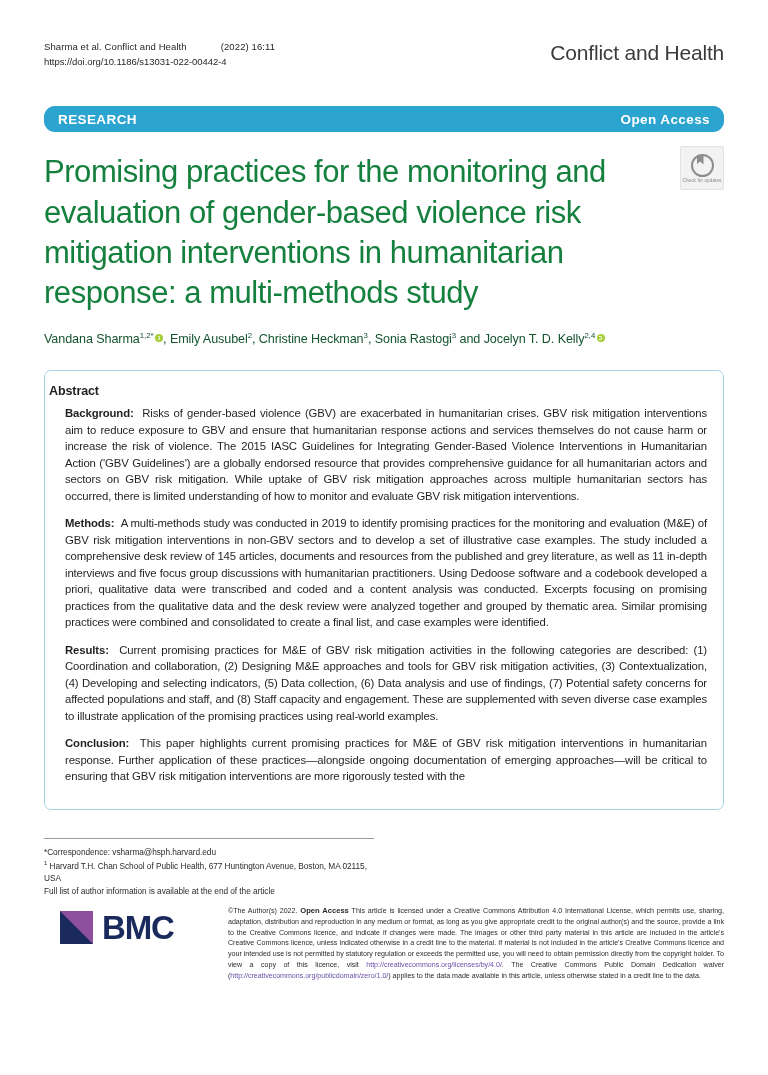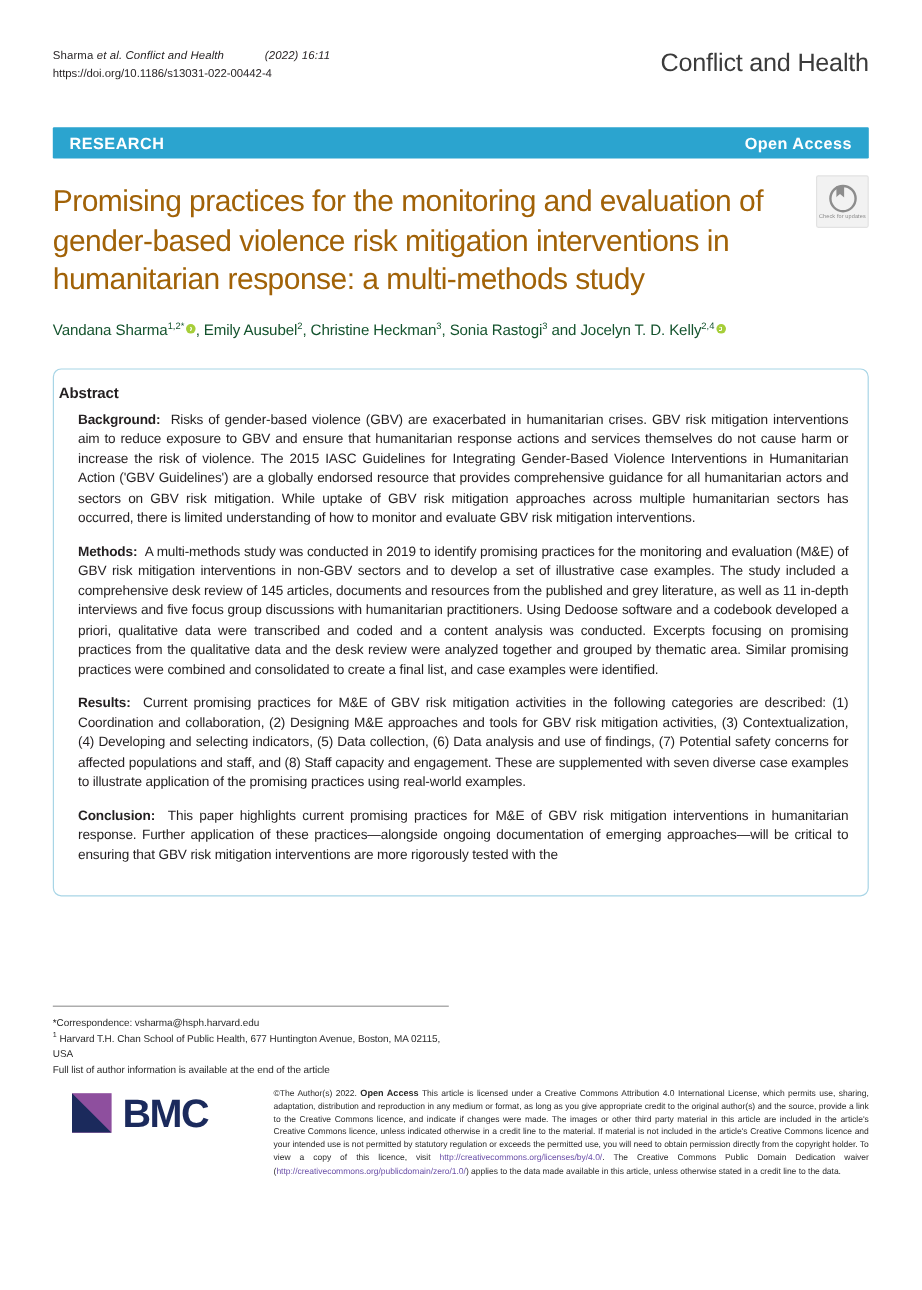--- a/index.html
+++ b/index.html
@@ -33,21 +33,20 @@
   .runhead-left {
     font-size: 9.5px;
     line-height: 1.55;
     color: #231f20;
     letter-spacing: 0.1px;
   }
   .runhead-left .cite-line {
     white-space: nowrap;
   }
   .runhead-left .ital {
-    font-style: italic;
   }
   .runhead-left .gap {
     display: inline-block;
     width: 34px;
   }
   .runhead-left .doi {
     letter-spacing: -0.05px;
   }
   .journal-title {
     font-size: 21px;
@@ -57,45 +56,45 @@
     padding-top: 2px;
     font-weight: 400;
     margin-left: 38px;
   }
 
   
   .banner {
     margin-top: 37px;
     height: 26px;
     background: #2ba4cf;
-    border-radius: 1px;
+    border-radius: 11px;
     display: flex;
     align-items: center;
     justify-content: space-between;
     padding: 0 14px;
     box-sizing: border-box;
   }
   .banner span {
     color: #ffffff;
     font-size: 13.5px;
     font-weight: bold;
     letter-spacing: 0.4px;
   }
 
   
   .title-wrap {
     position: relative;
     margin-top: 20px;
   }
   h1.title {
     margin: 0;
-    font-size: 25px;
+    font-size: 31px;
     line-height: 1.30;
     font-weight: 400;
-    color: #a16207;
+    color: #15803d;
     letter-spacing: -0.45px;
     max-width: 625px;
   }
   .check-updates {
     position: absolute;
     right: 0px;
     top: -6px;
     width: 44px;
     height: 44px;
     background: #f2f2f2;

